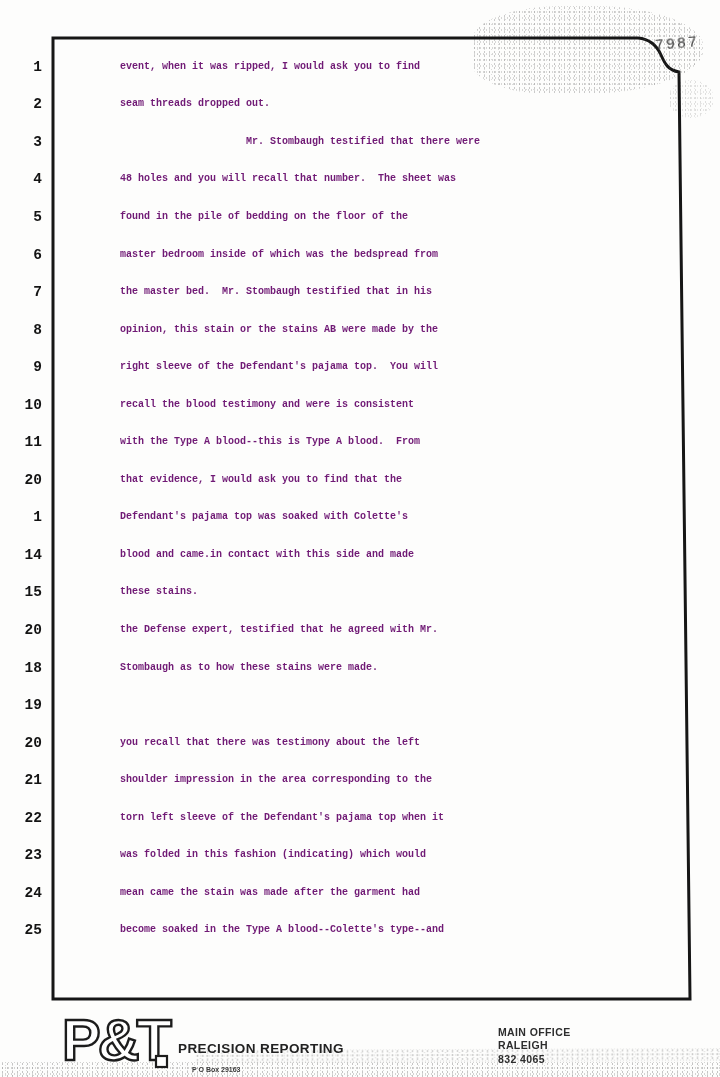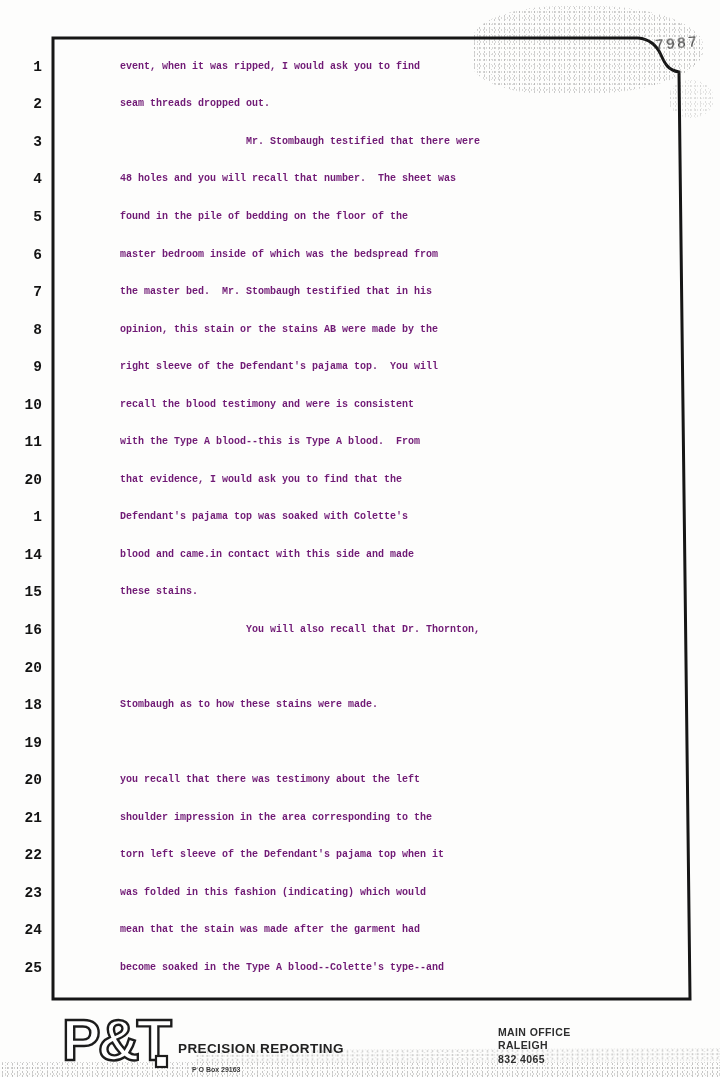--- a/index.html
+++ b/index.html
@@ -146,26 +146,23 @@
     <span class="line-text">Defendant's pajama top was soaked with Colette's</span>
   </div>
     <div class="transcript-line">
     <span class="line-number">14</span>
     <span class="line-text">blood and came.in contact with this side and made</span>
   </div>
     <div class="transcript-line">
     <span class="line-number">15</span>
     <span class="line-text">these stains.</span>
   </div>
-    <div class="transcript-line indent">
-    <span class="line-number">16</span>
-    <span class="line-text">You will also recall that Dr. Thornton,</span>
-  </div>
     <div class="transcript-line">
     <span class="line-number">20</span>
+    <span class="line-text">the Defense expert, testified that he agreed with Mr.</span>
   </div>
     <div class="transcript-line">
     <span class="line-number">18</span>
     <span class="line-text">Stombaugh as to how these stains were made.</span>
   </div>
     <div class="transcript-line indent">
     <span class="line-number">19</span>
   </div>
     <div class="transcript-line">
     <span class="line-number">20</span>
@@ -178,21 +175,21 @@
     <div class="transcript-line">
     <span class="line-number">22</span>
     <span class="line-text">torn left sleeve of the Defendant's pajama top when it</span>
   </div>
     <div class="transcript-line">
     <span class="line-number">23</span>
     <span class="line-text">was folded in this fashion (indicating) which would</span>
   </div>
     <div class="transcript-line">
     <span class="line-number">24</span>
-    <span class="line-text">mean that the stain was made after the garment had</span>
+    <span class="line-text">mean came the stain was made after the garment had</span>
   </div>
     <div class="transcript-line">
     <span class="line-number">25</span>
     <span class="line-text">become soaked in the Type A blood--Colette's type--and</span>
   </div>
   </div>
 
 <div class="footer">
   <svg class="logo" width="116" height="70" viewBox="0 0 116 70">
     <text x="2" y="54" font-family="Liberation Sans, sans-serif" font-size="58" font-weight="bold" fill="#ffffff" stroke="#1c1c1c" stroke-width="2.4" letter-spacing="-3">P&amp;T</text>

